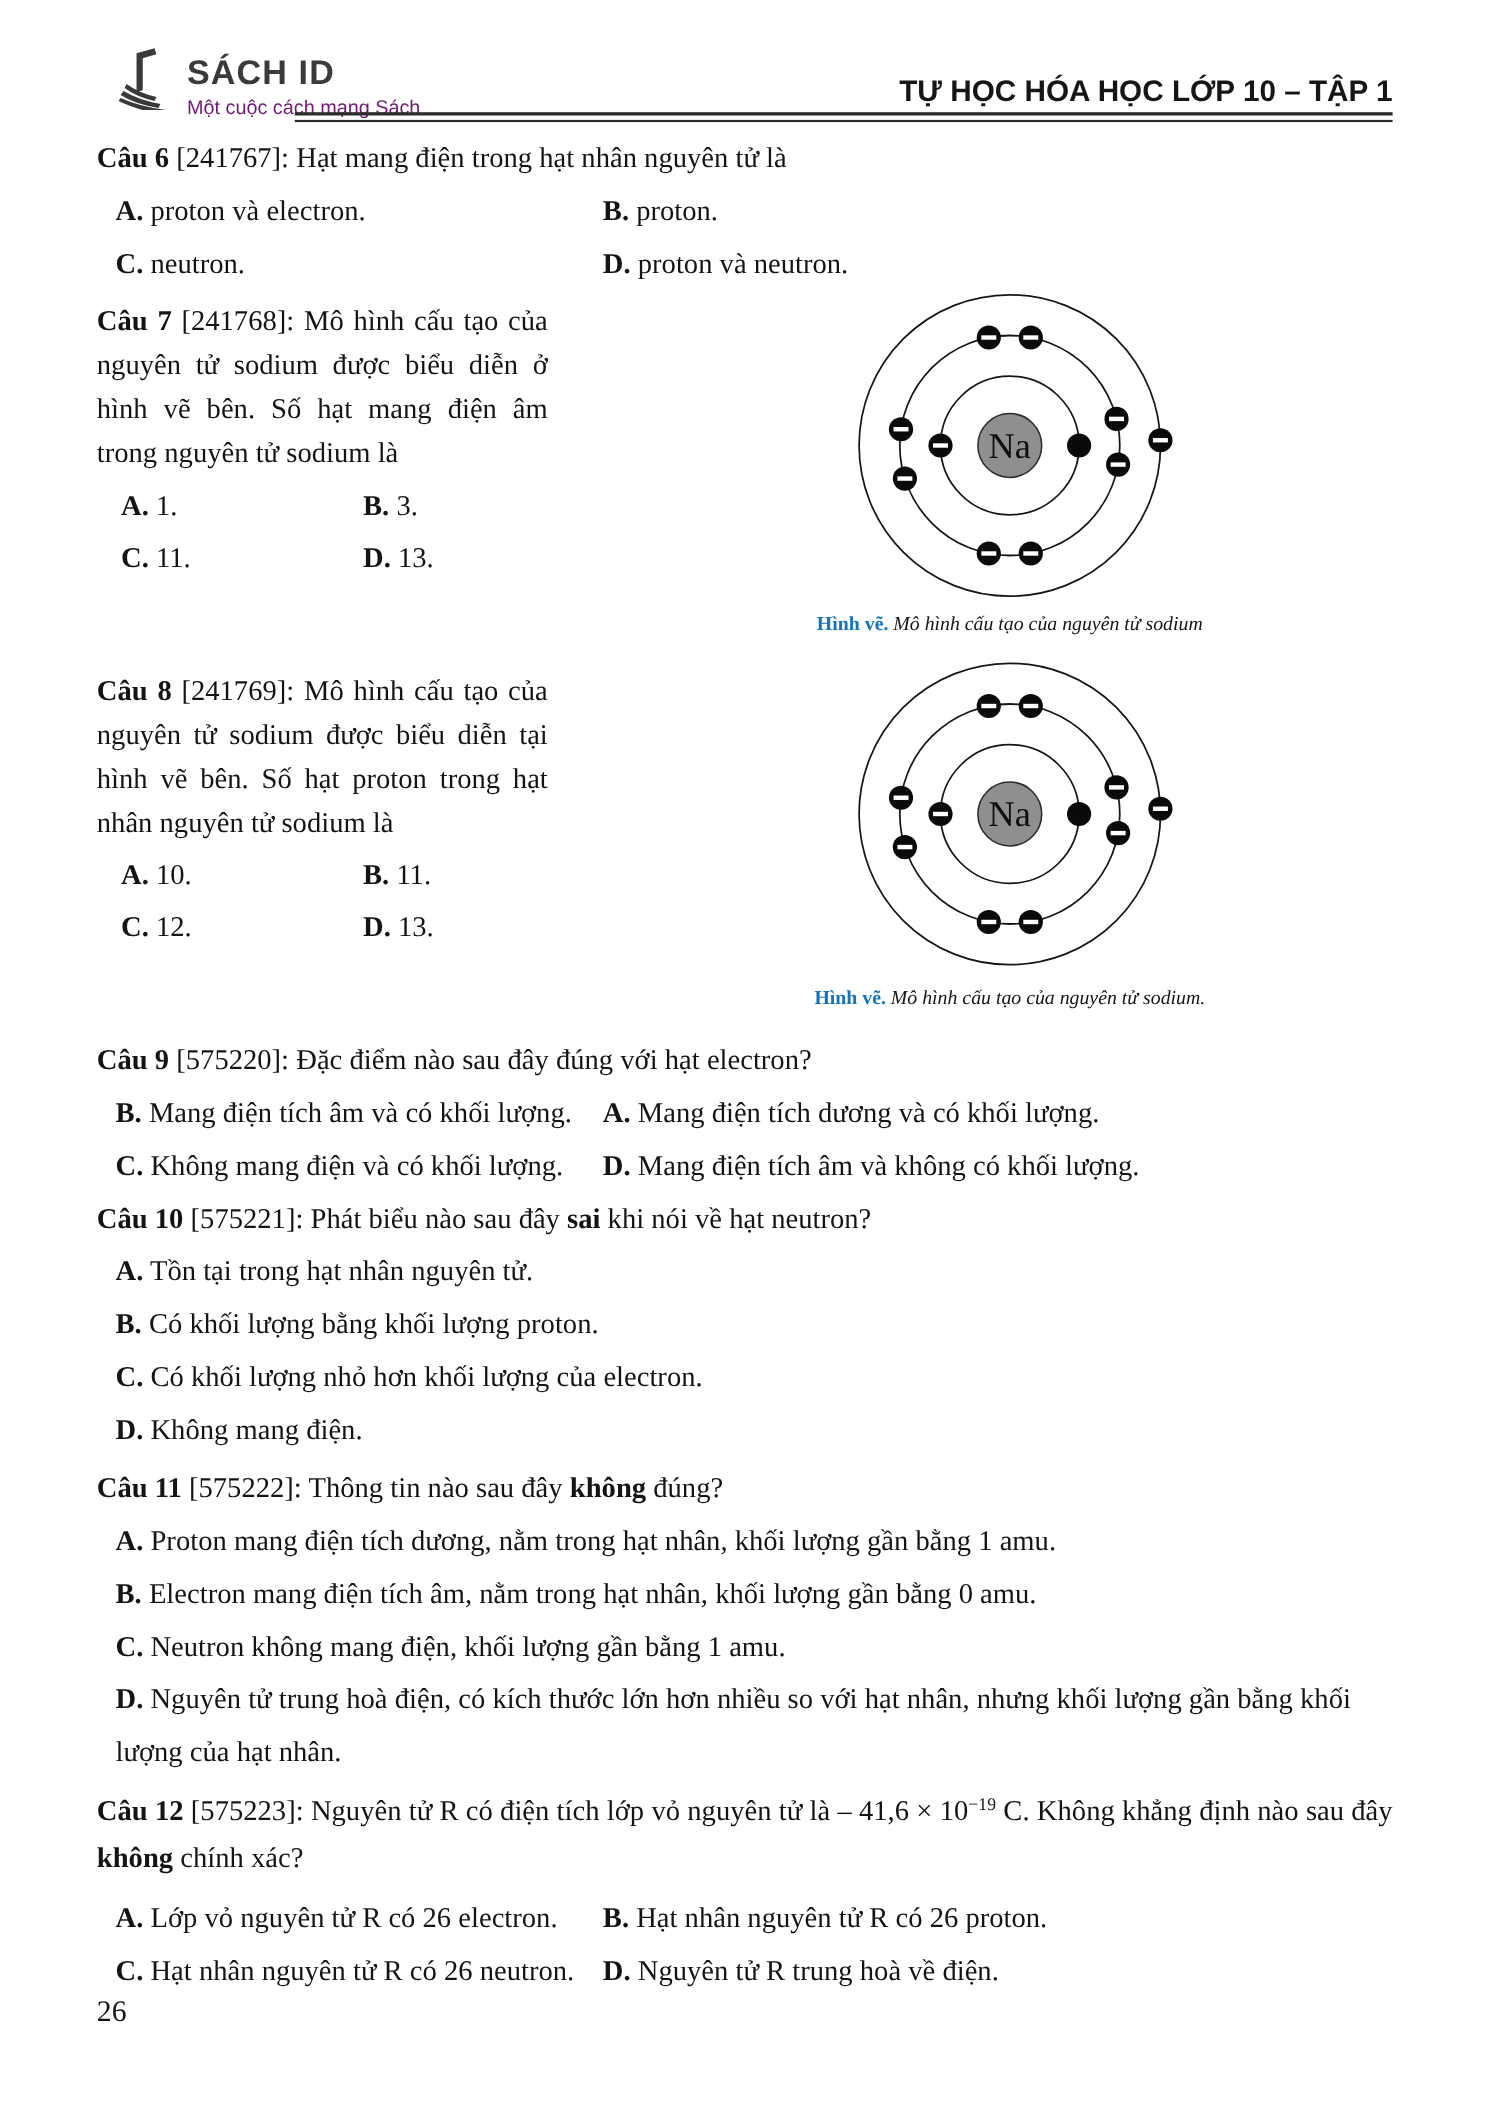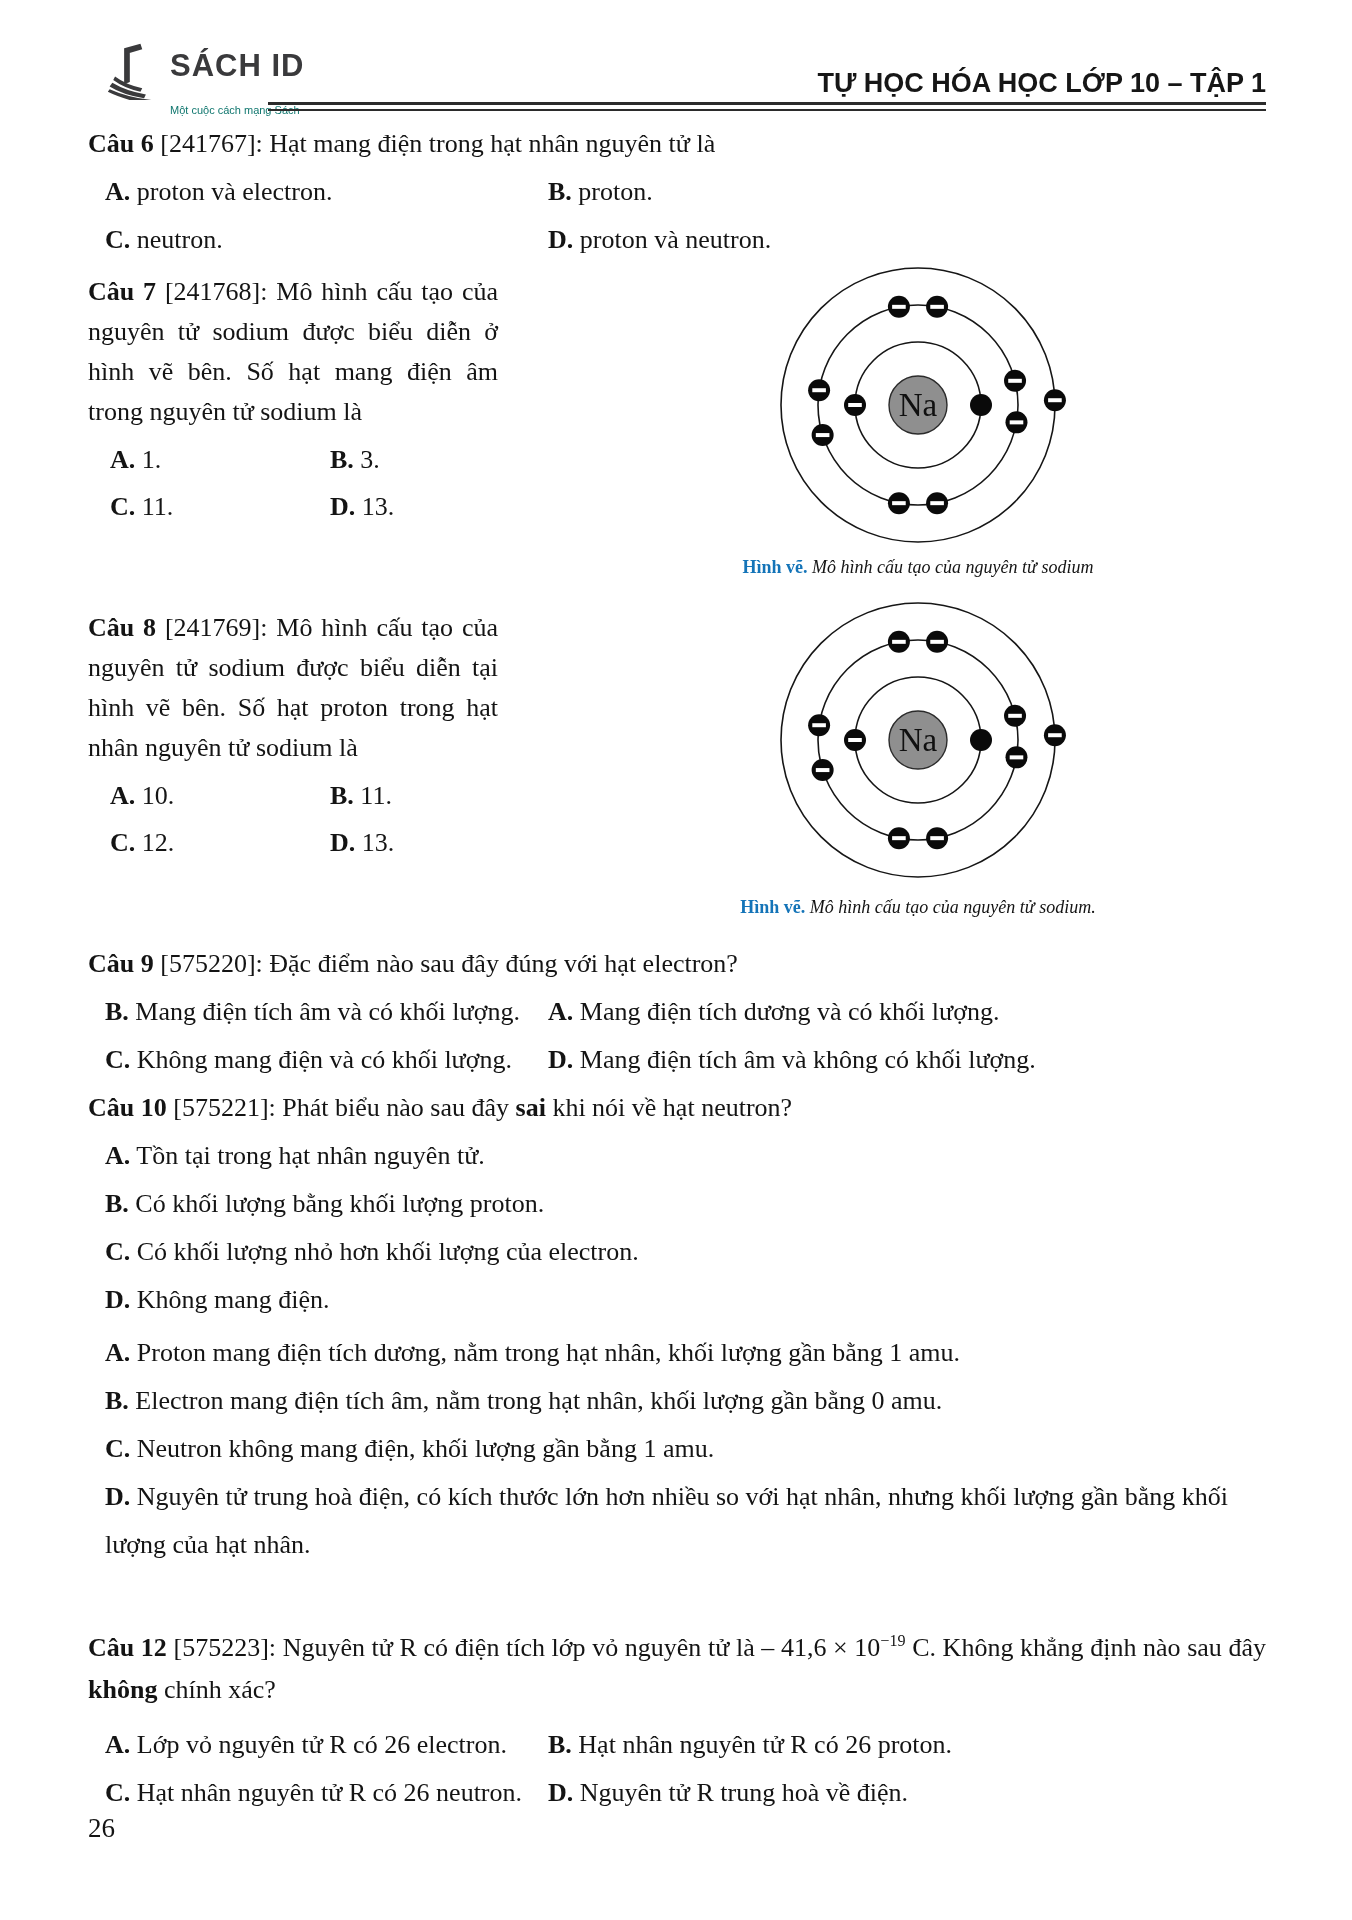--- a/index.html
+++ b/index.html
@@ -10,21 +10,21 @@
     background:#ffffff;
     font-family:"Liberation Serif", serif;
     color:#141414;
     overflow:hidden;
   }
   
   .logo{position:absolute;left:106px;top:40px;display:flex;align-items:flex-start;gap:6px;}
   .logo-icon{width:58px;height:62px;flex:0 0 auto;}
   .logo-text{display:flex;flex-direction:column;}
   .logo-title{font-family:"Liberation Sans", sans-serif;font-weight:bold;font-size:31px;letter-spacing:1px;color:#3a3a3c;line-height:36px;margin-top:8px;}
-  .logo-tagline{font-family:"Liberation Sans", sans-serif;font-size:11px;color:#0f766e;line-height:16px;margin-top:18px;}
+  .logo-tagline{font-family:"Liberation Sans", sans-serif;font-size:18px;color:#701a75;line-height:16px;margin-top:6px;}
   .header-title{
     position:absolute;right:86px;top:68px;
     font-family:"Liberation Sans", sans-serif;
     font-weight:bold;font-size:27px;color:#161616;
   }
   .header-rule{
     position:absolute;left:268px;right:86px;top:102px;height:4px;
     border-top:3.5px solid #2b2b2b;border-bottom:2.5px solid #2b2b2b;
   }
   
@@ -178,20 +178,21 @@
     <div class="q-header"><span class="b">Câu 10</span><span> [575221]: </span><span>Phát biểu nào sau đây </span><span class="b">sai</span><span> khi nói về hạt neutron?</span></div>
     <div class="opts-list">
       <div class="opt"><span class="ol">A.</span> <span>Tồn tại trong hạt nhân nguyên tử.</span></div>
       <div class="opt"><span class="ol">B.</span> <span>Có khối lượng bằng khối lượng proton.</span></div>
       <div class="opt"><span class="ol">C.</span> <span>Có khối lượng nhỏ hơn khối lượng của electron.</span></div>
       <div class="opt"><span class="ol">D.</span> <span>Không mang điện.</span></div>
     </div>
   </section>
 
   <section class="q" style="top:1329px;">
+    <div class="q-header"><span class="b">Câu 11</span><span> [575222]: </span><span>Thông tin nào sau đây </span><span class="b">không</span><span> đúng?</span></div>
     <div class="opts-list">
       <div class="opt"><span class="ol">A.</span> <span>Proton mang điện tích dương, nằm trong hạt nhân, khối lượng gần bằng 1 amu.</span></div>
       <div class="opt"><span class="ol">B.</span> <span>Electron mang điện tích âm, nằm trong hạt nhân, khối lượng gần bằng 0 amu.</span></div>
       <div class="opt"><span class="ol">C.</span> <span>Neutron không mang điện, khối lượng gần bằng 1 amu.</span></div>
       <div class="opt"><span class="ol">D.</span> <span>Nguyên tử trung hoà điện, có kích thước lớn hơn nhiều so với hạt nhân, nhưng khối lượng gần bằng khối lượng của hạt nhân.</span></div>
     </div>
   </section>
 
   <section class="q" style="top:1620px;">
     <div class="q-header-2line"><span class="b">Câu 12</span><span> [575223]: </span><span>Nguyên tử R có điện tích lớp vỏ nguyên tử là – 41,6 × 10</span><sup>−19</sup><span> C. Không khẳng định nào sau đây </span><span class="b">không</span><span> chính xác?</span></div>

